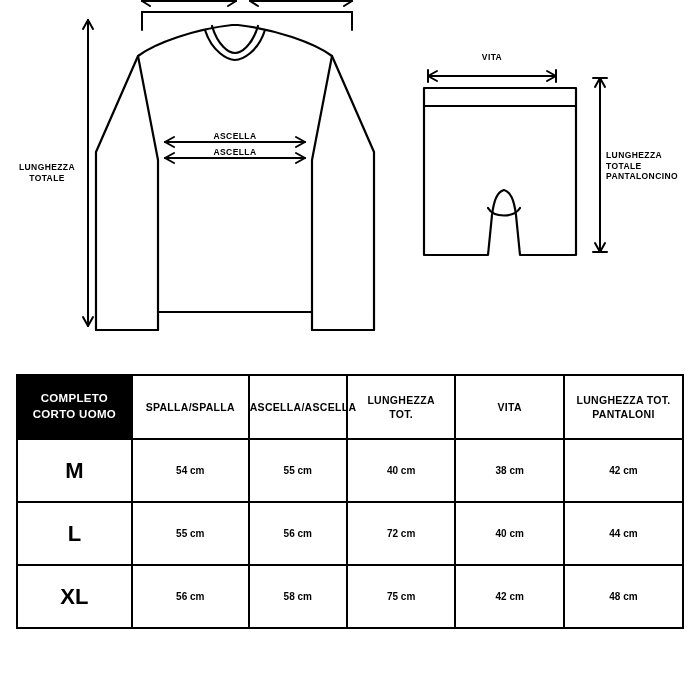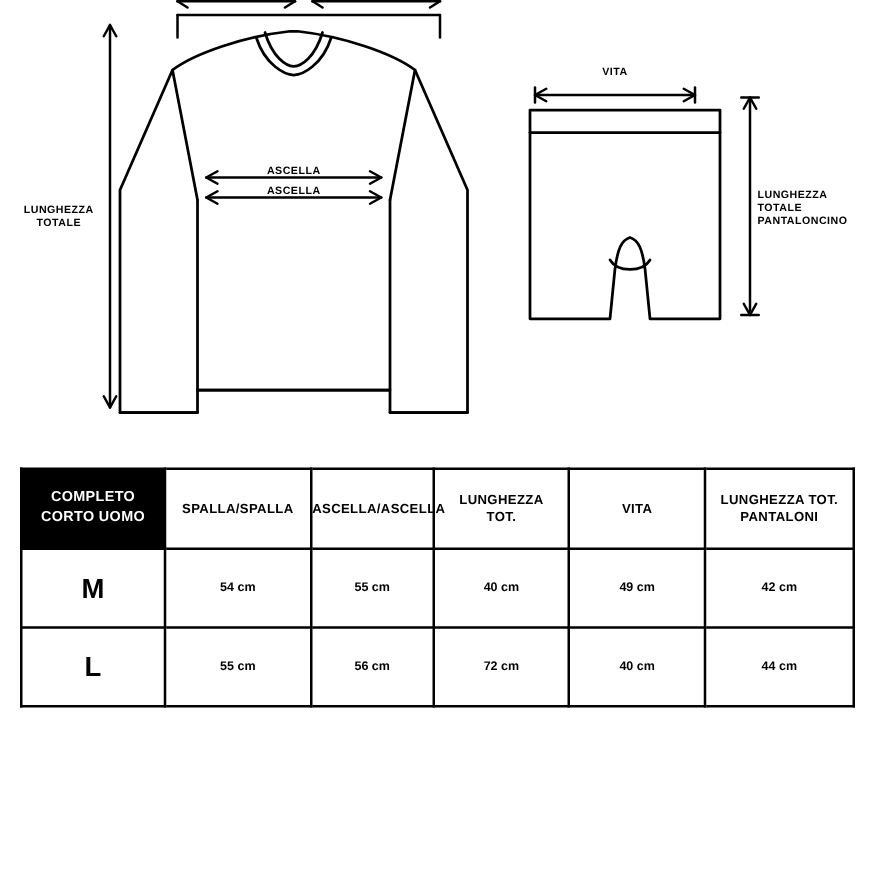--- a/index.html
+++ b/index.html
@@ -199,25 +199,33 @@
       <th class="hdr-cell col-f" style="white-space: pre-line;">LUNGHEZZA TOT.
 PANTALONI</th>
     </tr>
   </thead>
   <tbody>
     <tr>
       <td class="size-cell">M</td>
       <td class="val-cell">54 cm</td>
       <td class="val-cell">55 cm</td>
       <td class="val-cell">40 cm</td>
-      <td class="val-cell">49 cm</td>
+      <td class="val-cell">38 cm</td>
       <td class="val-cell">42 cm</td>
     </tr>
     <tr>
       <td class="size-cell">L</td>
       <td class="val-cell">55 cm</td>
       <td class="val-cell">56 cm</td>
       <td class="val-cell">72 cm</td>
       <td class="val-cell">40 cm</td>
       <td class="val-cell">44 cm</td>
     </tr>
+    <tr>
+      <td class="size-cell">XL</td>
+      <td class="val-cell">56 cm</td>
+      <td class="val-cell">58 cm</td>
+      <td class="val-cell">75 cm</td>
+      <td class="val-cell">42 cm</td>
+      <td class="val-cell">48 cm</td>
+    </tr>
   </tbody>
 </table>
 
 </body></html>

